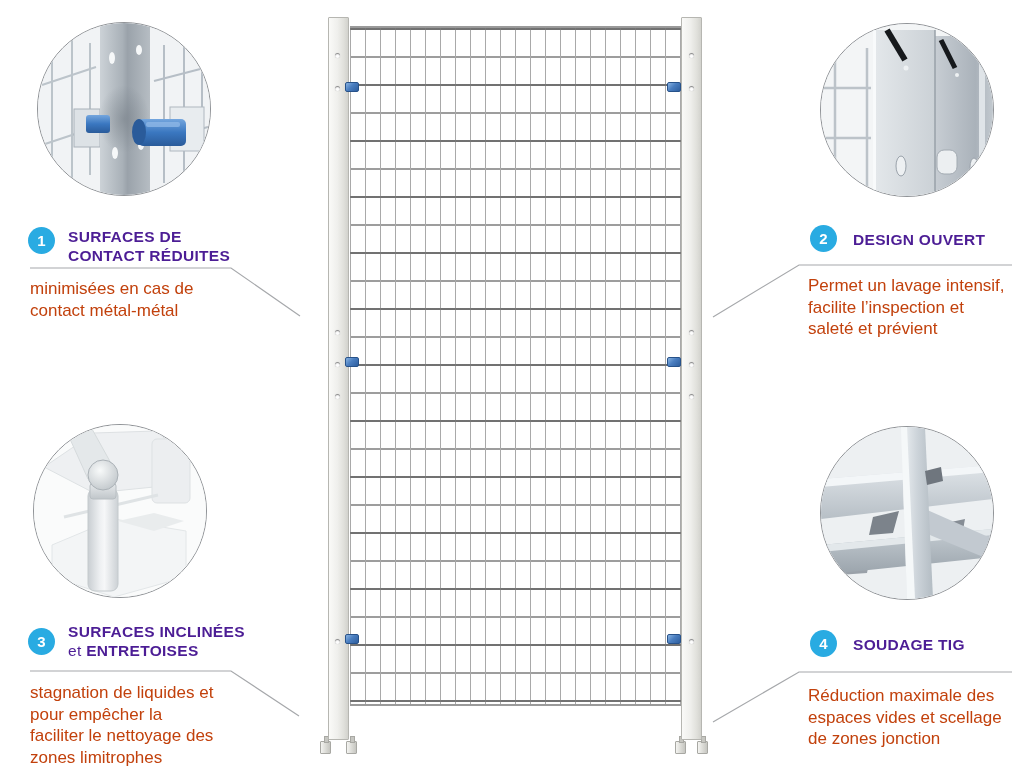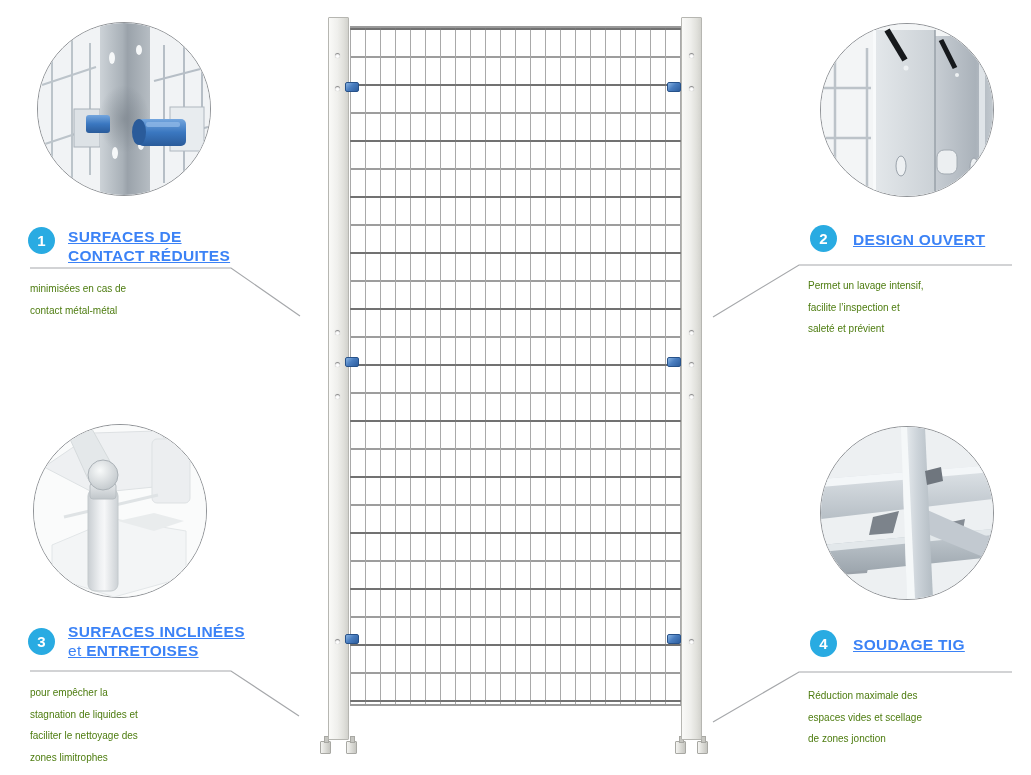--- a/index.html
+++ b/index.html
@@ -47,26 +47,26 @@
     border:1px solid #8f9296;background:#f2f4f5;
   }
   .photo svg{display:block;}
   
   .badge{
     position:absolute;width:27px;height:27px;border-radius:50%;z-index:7;
     color:#fff;font-size:15px;font-weight:bold;
     display:flex;align-items:center;justify-content:center;
   }
   .title{
-    position:absolute;z-index:7;font-size:15.5px;font-weight:bold;color:#3b82f6;
-    line-height:19px;letter-spacing:.3px;white-space:nowrap;text-decoration:underline;
+    position:absolute;z-index:7;font-size:15.5px;font-weight:bold;color:#4c1d95;
+    line-height:19px;letter-spacing:.3px;white-space:nowrap;
   }
   .title .light{font-weight:normal;}
   .desc{
-    position:absolute;z-index:7;font-size:10px;color:#4d7c0f;
+    position:absolute;z-index:7;font-size:17px;color:#c2410c;
     line-height:21.5px;white-space:nowrap;
   }
 </style>
 </head>
 <body>
 
 <div class="canvas">
 
   <svg class="lines" width="1031" height="775">
     <path d="M30 268 H231 L300 316" fill="none" stroke="#a6a8ab" stroke-width="1.2"></path>
@@ -280,22 +280,22 @@
   </div>
 
   <div class="badge" style="left: 28px; top: 628px; background: rgb(41, 171, 226);">
     <span>3</span>
   </div>
   <div class="title" style="left:68px;top:622px;">
     <div>SURFACES INCLINÉES</div>
     <div><span class="light">et </span><span>ENTRETOISES</span></div>
   </div>
   <div class="desc" style="left:30px;top:682px;">
+    <div>stagnation de liquides et</div>
     <div>pour empêcher la</div>
-    <div>stagnation de liquides et</div>
     <div>faciliter le nettoyage des</div>
     <div>zones limitrophes</div>
   </div>
 
   <div class="badge" style="left: 810px; top: 630px; background: rgb(41, 171, 226);">
     <span>4</span>
   </div>
   <div class="title" style="left:853px;top:635px;">
     <div>SOUDAGE TIG</div>
   </div>

